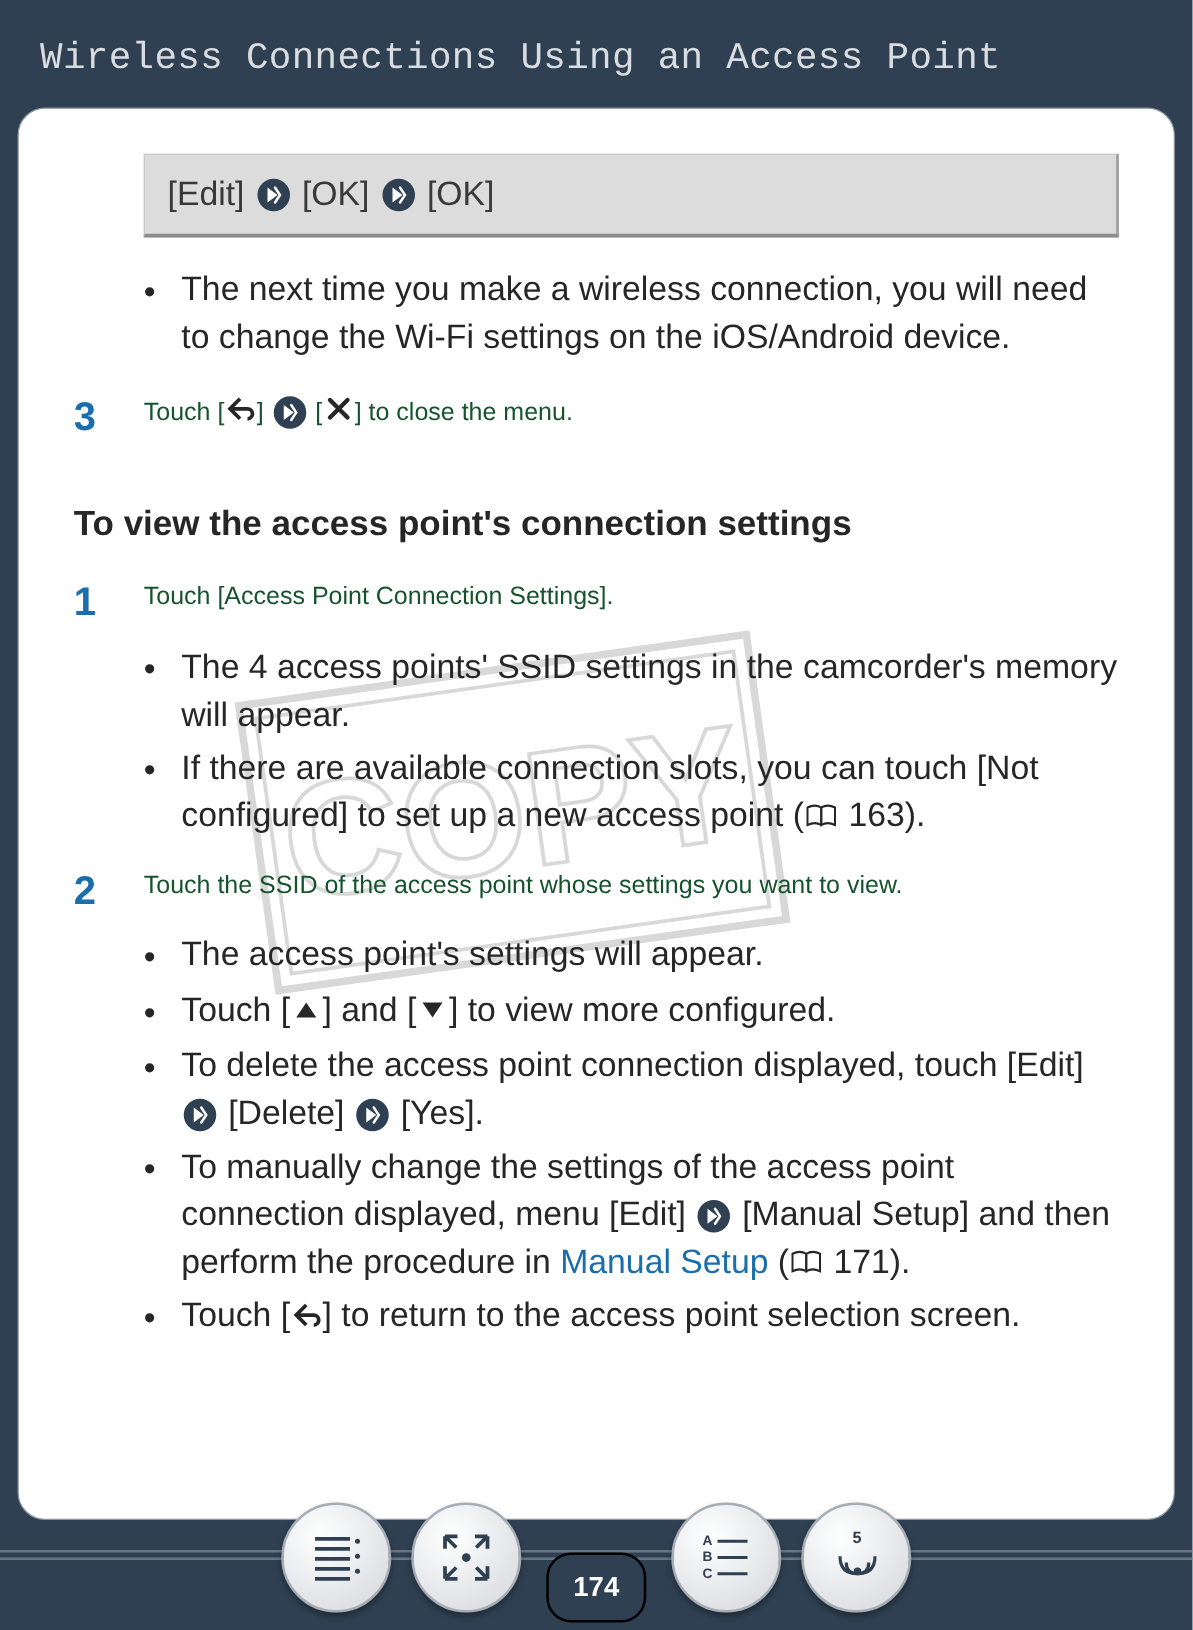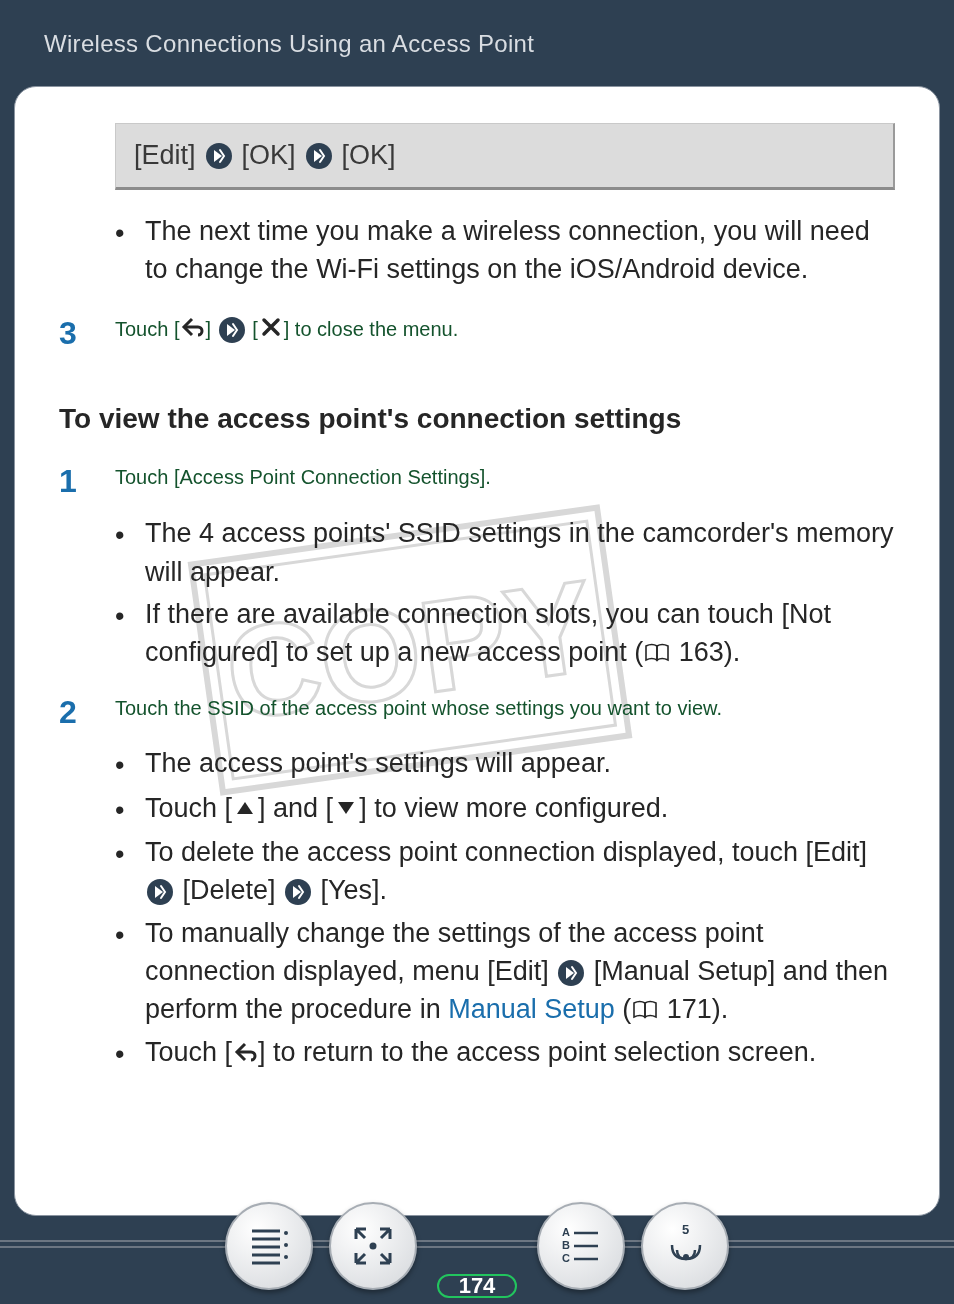--- a/index.html
+++ b/index.html
@@ -4,24 +4,25 @@
 <style>
   * { box-sizing: border-box; margin: 0; padding: 0; }
   html, body { width: 954px; height: 1304px; overflow: hidden; }
   body {
     font-family: "Helvetica Neue", Helvetica, Arial, sans-serif;
     background: #2e4052;
     position: relative;
   }
   .page-title {
     color: #d9dde2;
-    font-size: 24px;
+    font-size: 30px;
     font-weight: 300;
-    padding: 30px 0 0 44px;
+    padding: 30px 0 0 32px;
     letter-spacing: 0.3px;
+    font-family: Liberation Mono, monospace;
   }
   .page-card {
     position: absolute;
     top: 86px;
     left: 14px;
     right: 14px;
     bottom: 88px;
     background: #ffffff;
     border-radius: 22px;
     border: 1px solid #8a94a0;
@@ -155,24 +156,24 @@
     box-shadow: 0 3px 5px rgba(0,0,0,.35);
   }
   .nav-btn svg { width: 50px; height: 50px; }
   .nav-spacer { width: 88px; }
   .page-badge {
     position: absolute;
     bottom: 6px;
     left: 50%;
     transform: translateX(-50%);
     width: 80px;
-    height: 24px;
+    height: 56px;
     border-radius: 20px;
     background: #2e4052;
-    border: 2px solid #22c55e;
+    border: 2px solid #000000;
     display: flex;
     align-items: center;
     justify-content: center;
     color: #fff;
     font-size: 22px;
     font-weight: 600;
   }
 </style>
 </head>
 <body>

